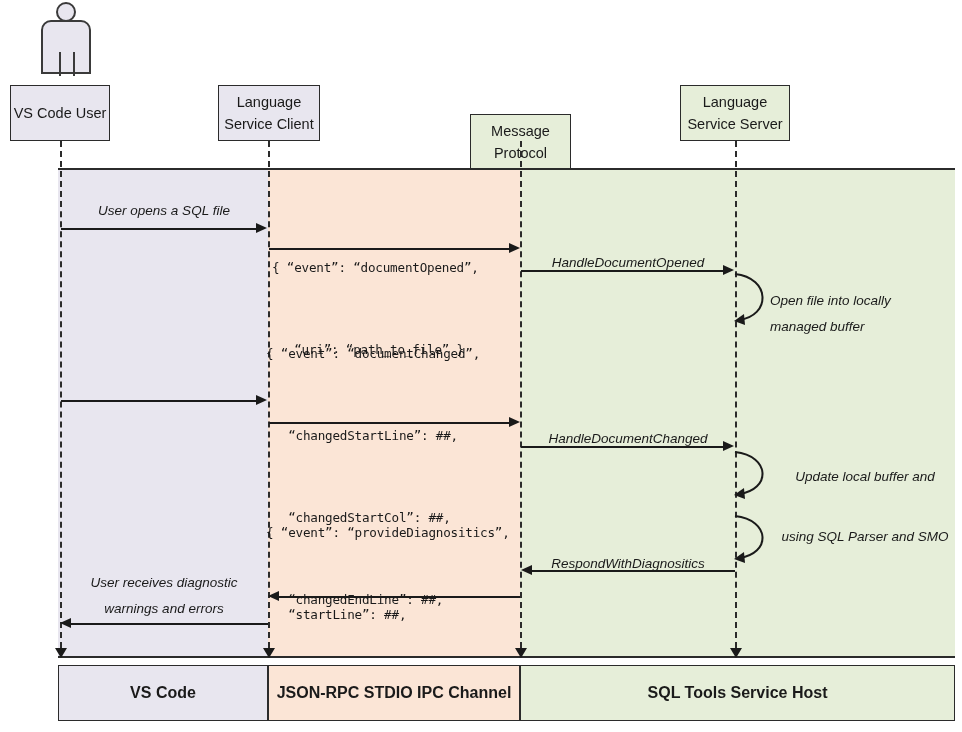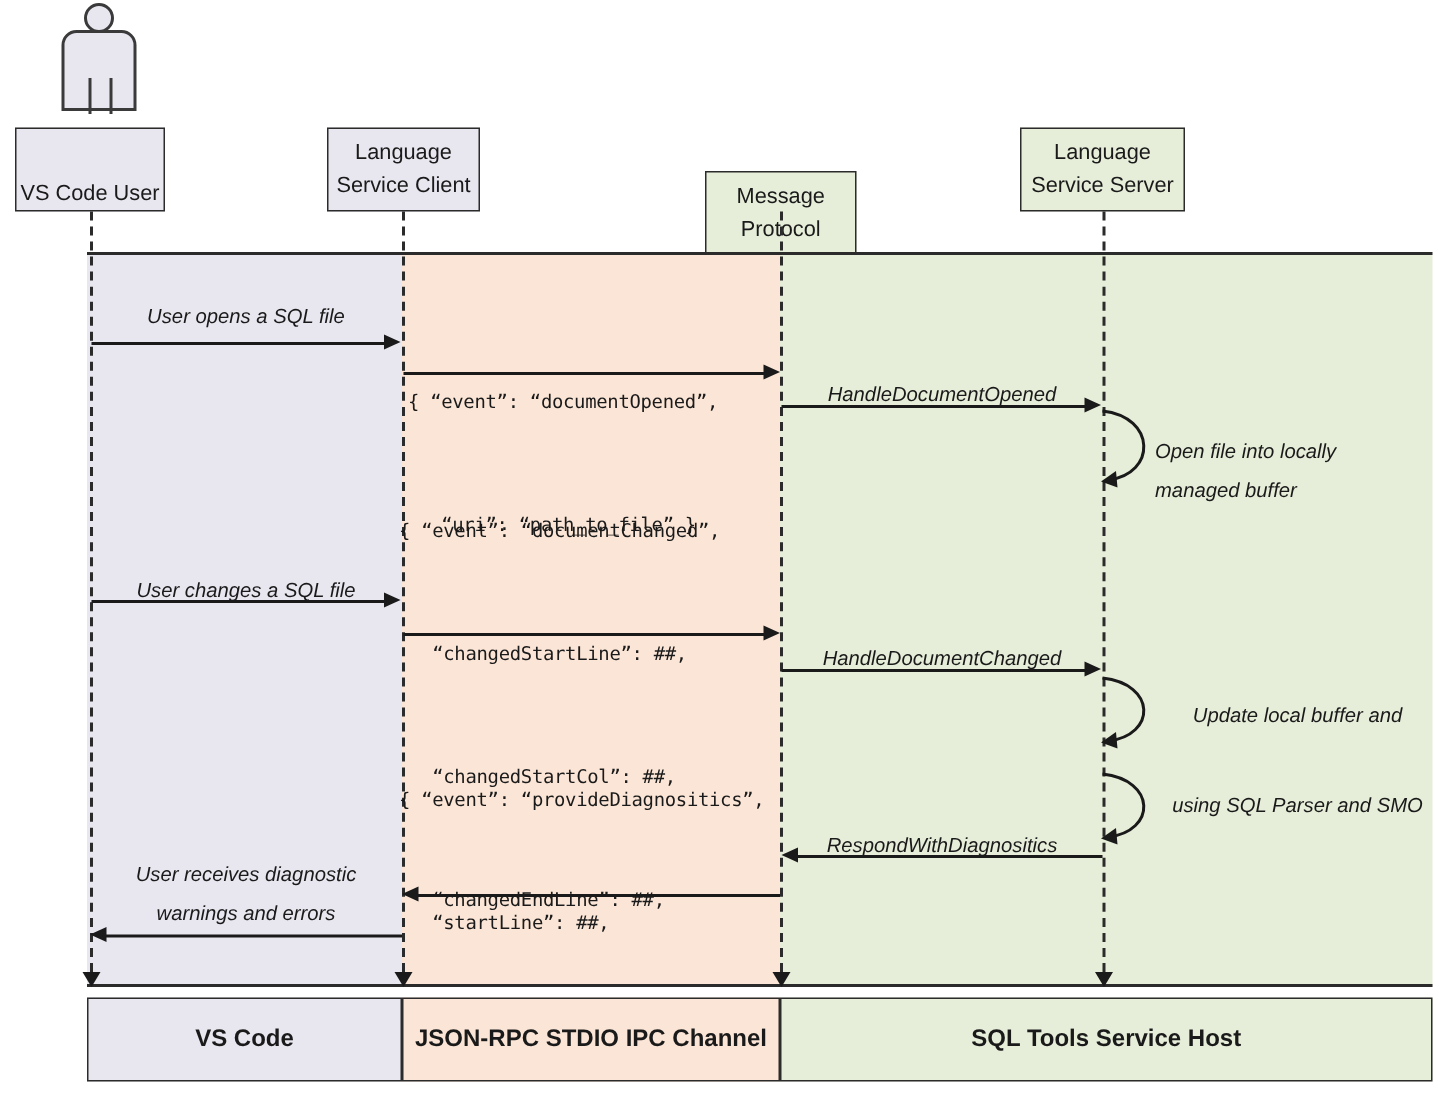--- a/index.html
+++ b/index.html
@@ -68,21 +68,21 @@
 <div id="stage">
 
   <div class="abs actor">
     <div class="actor-head"></div>
     <div class="actor-body">
       <div class="actor-leg" style="left:16px;"></div>
       <div class="actor-leg" style="left:30px;"></div>
     </div>
   </div>
 
-  <div class="abs pbox lav" style="left:10px;top:85px;width:100px;height:56px;justify-content:flex-end;">
+  <div class="abs pbox lav" style="left:10px;top:85px;width:100px;height:56px;">
     <span>VS Code User</span>
   </div>
 
   <div class="abs pbox lav" style="left:218px;top:85px;width:102px;height:56px;">
     <span>Language</span>
     <span>Service Client</span>
   </div>
 
   <div class="abs pbox grn" style="left:470px;top:85px;width:101px;height:56px;margin-top:29px;">
     <span>Message</span>
@@ -141,23 +141,20 @@
 
   <div class="abs json-block" style="left:266px;top:285px;width:254px;">
     <div>{ “event”: “documentChanged”,</div>
     <div>   “changedStartLine”: ##,</div>
     <div>   “changedStartCol”: ##,</div>
     <div>   “changedEndLine”: ##,</div>
     <div>   “changedEndCol”: ##,</div>
     
   </div>
 
-  <div class="abs msg-label" style="left:60px;top:381px;width:208px;">
-    <span>User changes a SQL file</span>
-  </div>
   <div class="abs arrow-line" style="left:61px;top:400px;width:196px;"></div>
   <div class="abs arrow-head right" style="left:256px;top:395px;"></div>
 
   <div class="abs arrow-line" style="left:269px;top:422px;width:246px;"></div>
   <div class="abs arrow-head right" style="left:509px;top:417px;"></div>
 
   <div class="abs msg-label" style="left:521px;top:426px;width:214px;">
     <span>HandleDocumentChanged</span>
   </div>
   <div class="abs arrow-line" style="left:521px;top:446px;width:203px;"></div>

